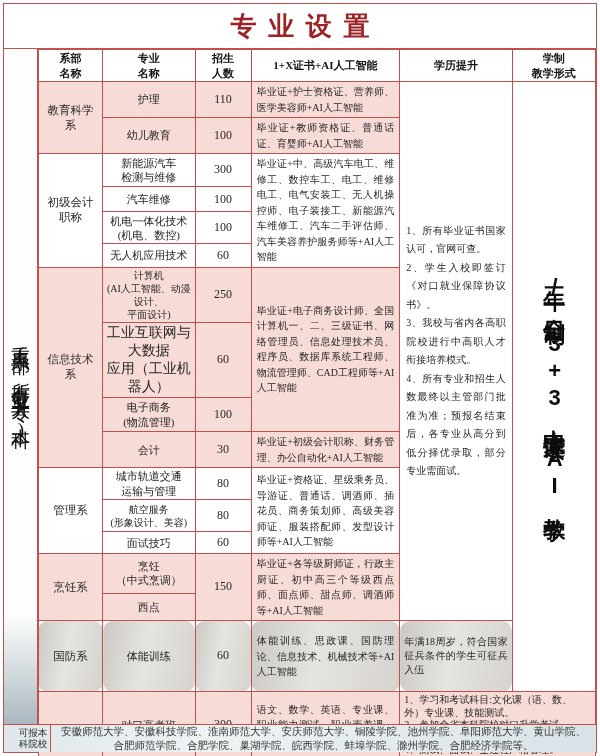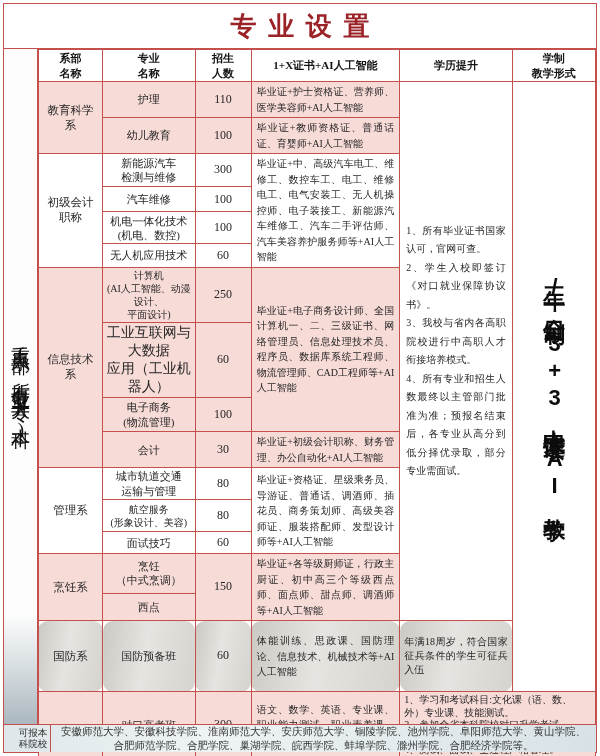--- a/index.html
+++ b/index.html
@@ -166,21 +166,21 @@
 （中式烹调）</td>
           <td rowspan="2" class="quota">150</td>
           <td rowspan="2" class="cert">毕业证+各等级厨师证，行政主厨证、初中高三个等级西点师、面点师、甜点师、调酒师等+AI人工智能</td>
         </tr>
         <tr class="pink" style="height:24px">
           <td class="major pre">西点</td>
         </tr>
 
         <tr class="row-defense" style="height:36px">
           <td class="dept">国防系</td>
-          <td class="major pre">国防预备班</td>
+          <td class="major pre">体能训练</td>
           <td class="quota">60</td>
           <td class="cert">体能训练、思政课、国防理论、信息技术、机械技术等+AI人工智能</td>
           <td class="edu-mid">年满18周岁，符合国家征兵条件的学生可征兵入伍</td>
         </tr>
 
         <tr class="pink" style="height:60px">
           <td rowspan="2" class="dept">升学部</td>
           <td class="major pre">对口高考班</td>
           <td class="quota">300</td>
           <td class="cert">语文、数学、英语、专业课、职业能力测试、职业素养课、面试技巧+AI人工智能</td>

